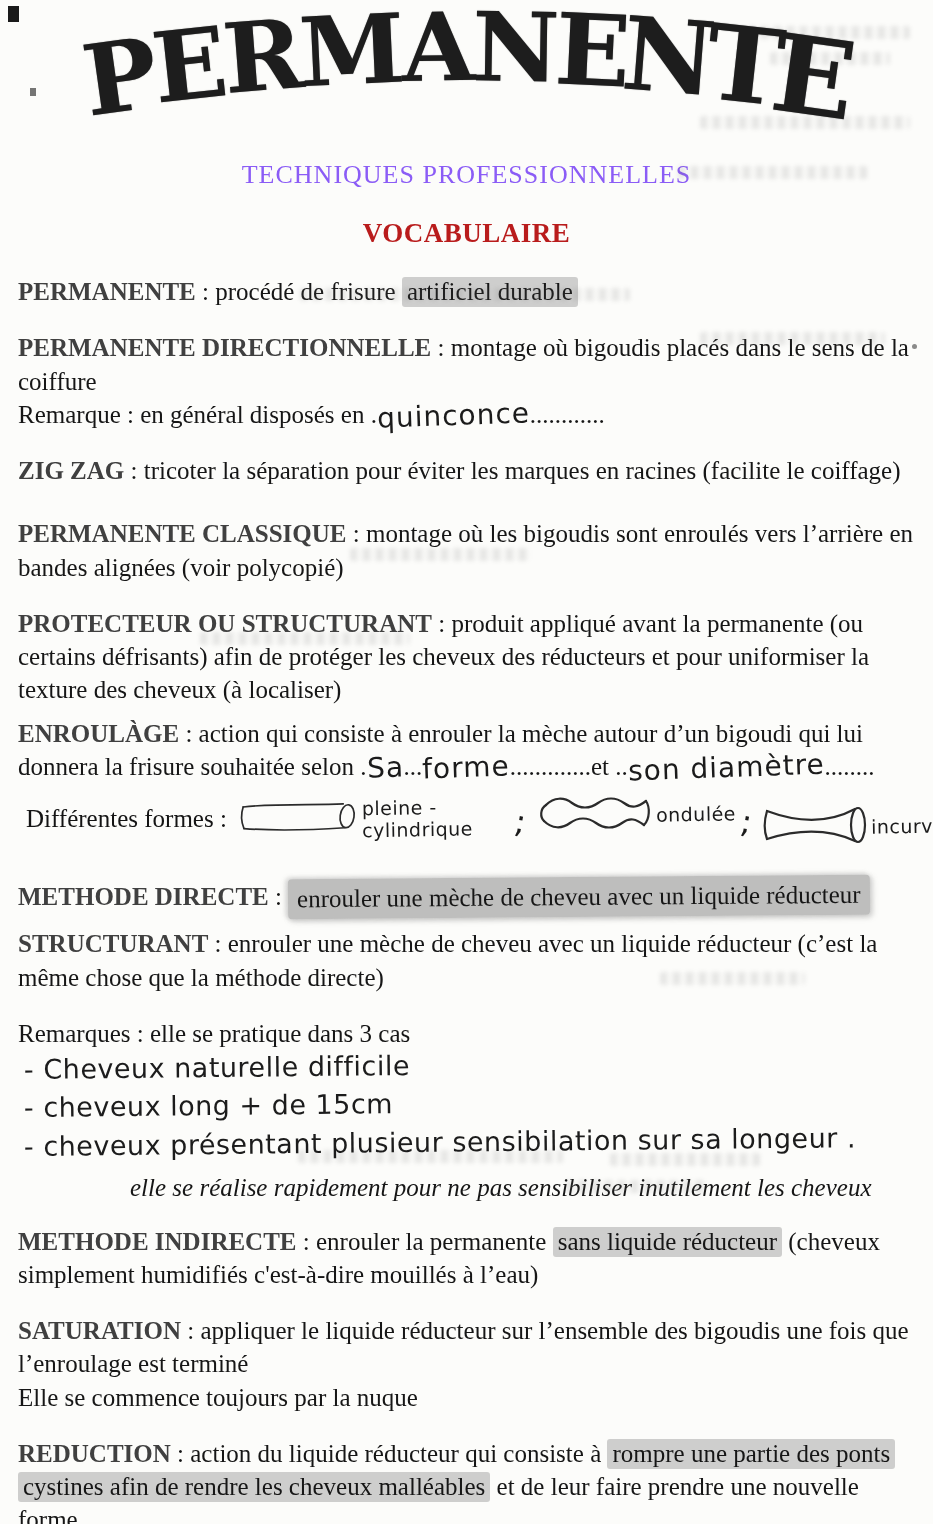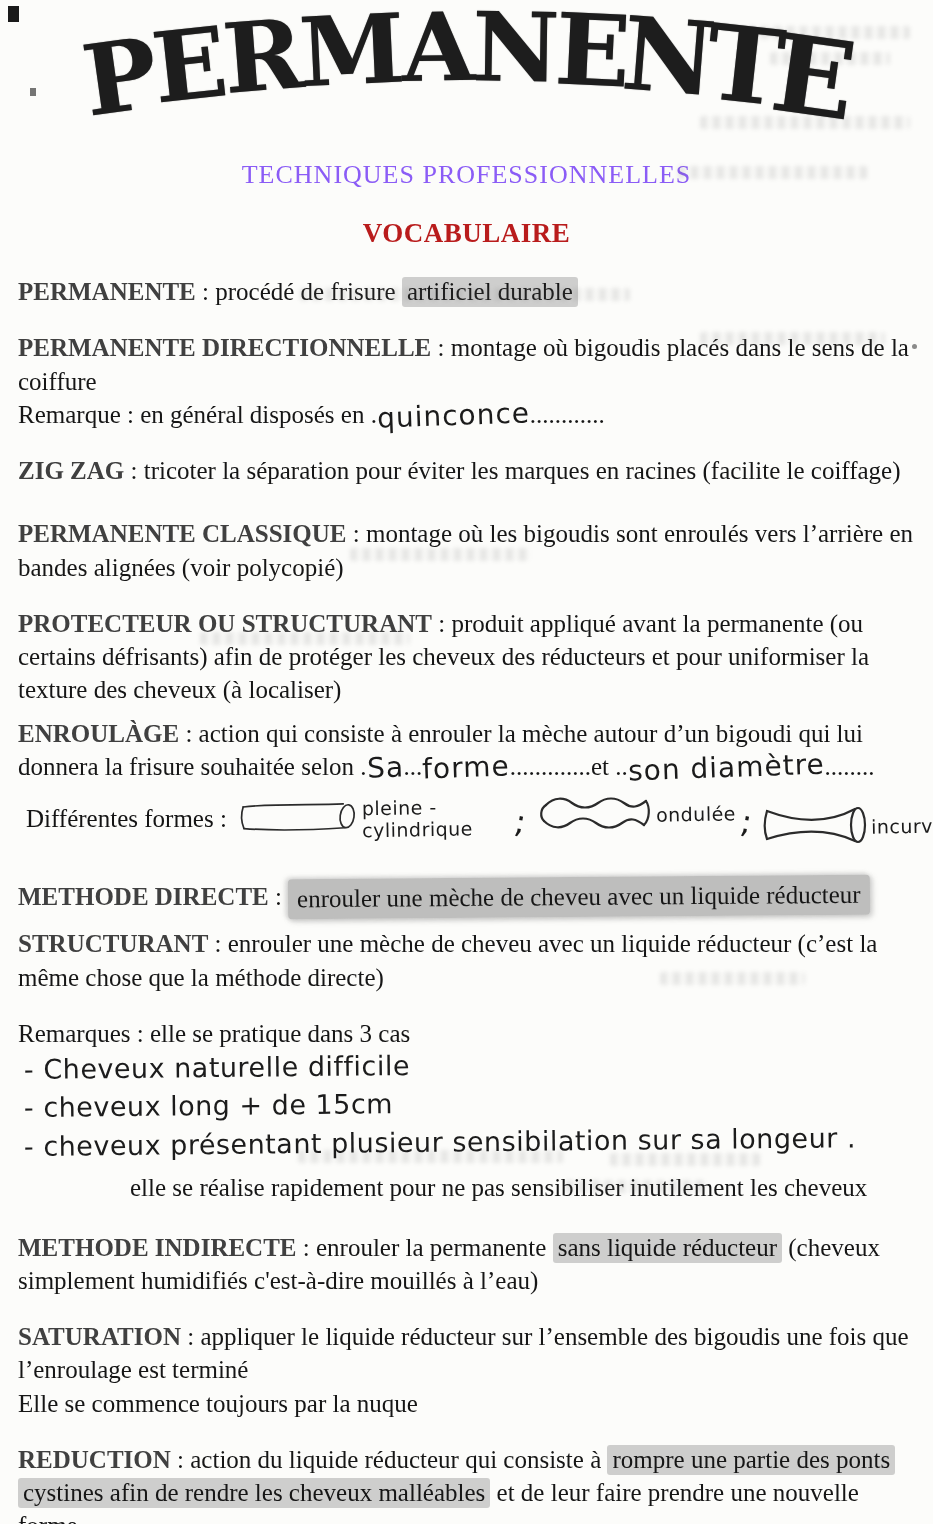--- a/index.html
+++ b/index.html
@@ -39,21 +39,21 @@
   .hl-big{
     background:rgba(138,138,138,.55);
     box-shadow:2px 2px 5px 1px rgba(138,138,138,.35), -2px -1px 4px 1px rgba(150,150,150,.3);
     display:inline-block;padding:3px 9px 4px 9px;border-radius:4px;
     transform:rotate(-.45deg);
   }
   .mb-lg{margin-bottom:30px;}
   .mb-sm{margin-bottom:10px;}
   .mb-xs{margin-bottom:2px;}
   .mt-lg{margin-top:14px;}
-  .indent{padding-left:112px;margin-bottom:26px;}
+  .indent{padding-left:112px;margin-bottom:20px;font-style:italic;}
   
   .hw{font-family:"DejaVu Sans",sans-serif;color:#1b1b1b;}
   .para .hw{
     display:inline-block;font-size:28px;letter-spacing:1px;line-height:1;
     transform:rotate(-2deg) translateY(2px);
   }
   .hwlist{margin:0 0 6px 0;padding-left:6px;}
   .hwline{
     font-size:27px;letter-spacing:.5px;line-height:1.35;color:#1c1c1c;
     transform:rotate(-.6deg);transform-origin:left center;margin-bottom:2px;

